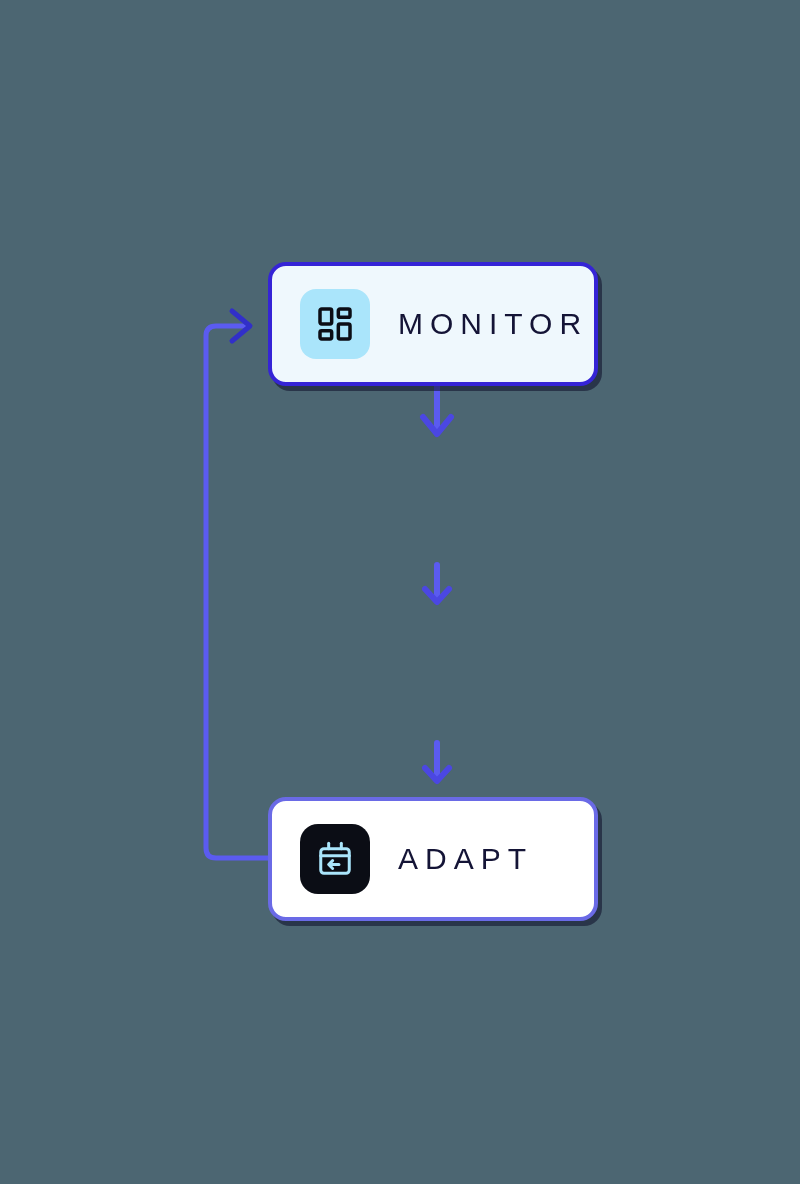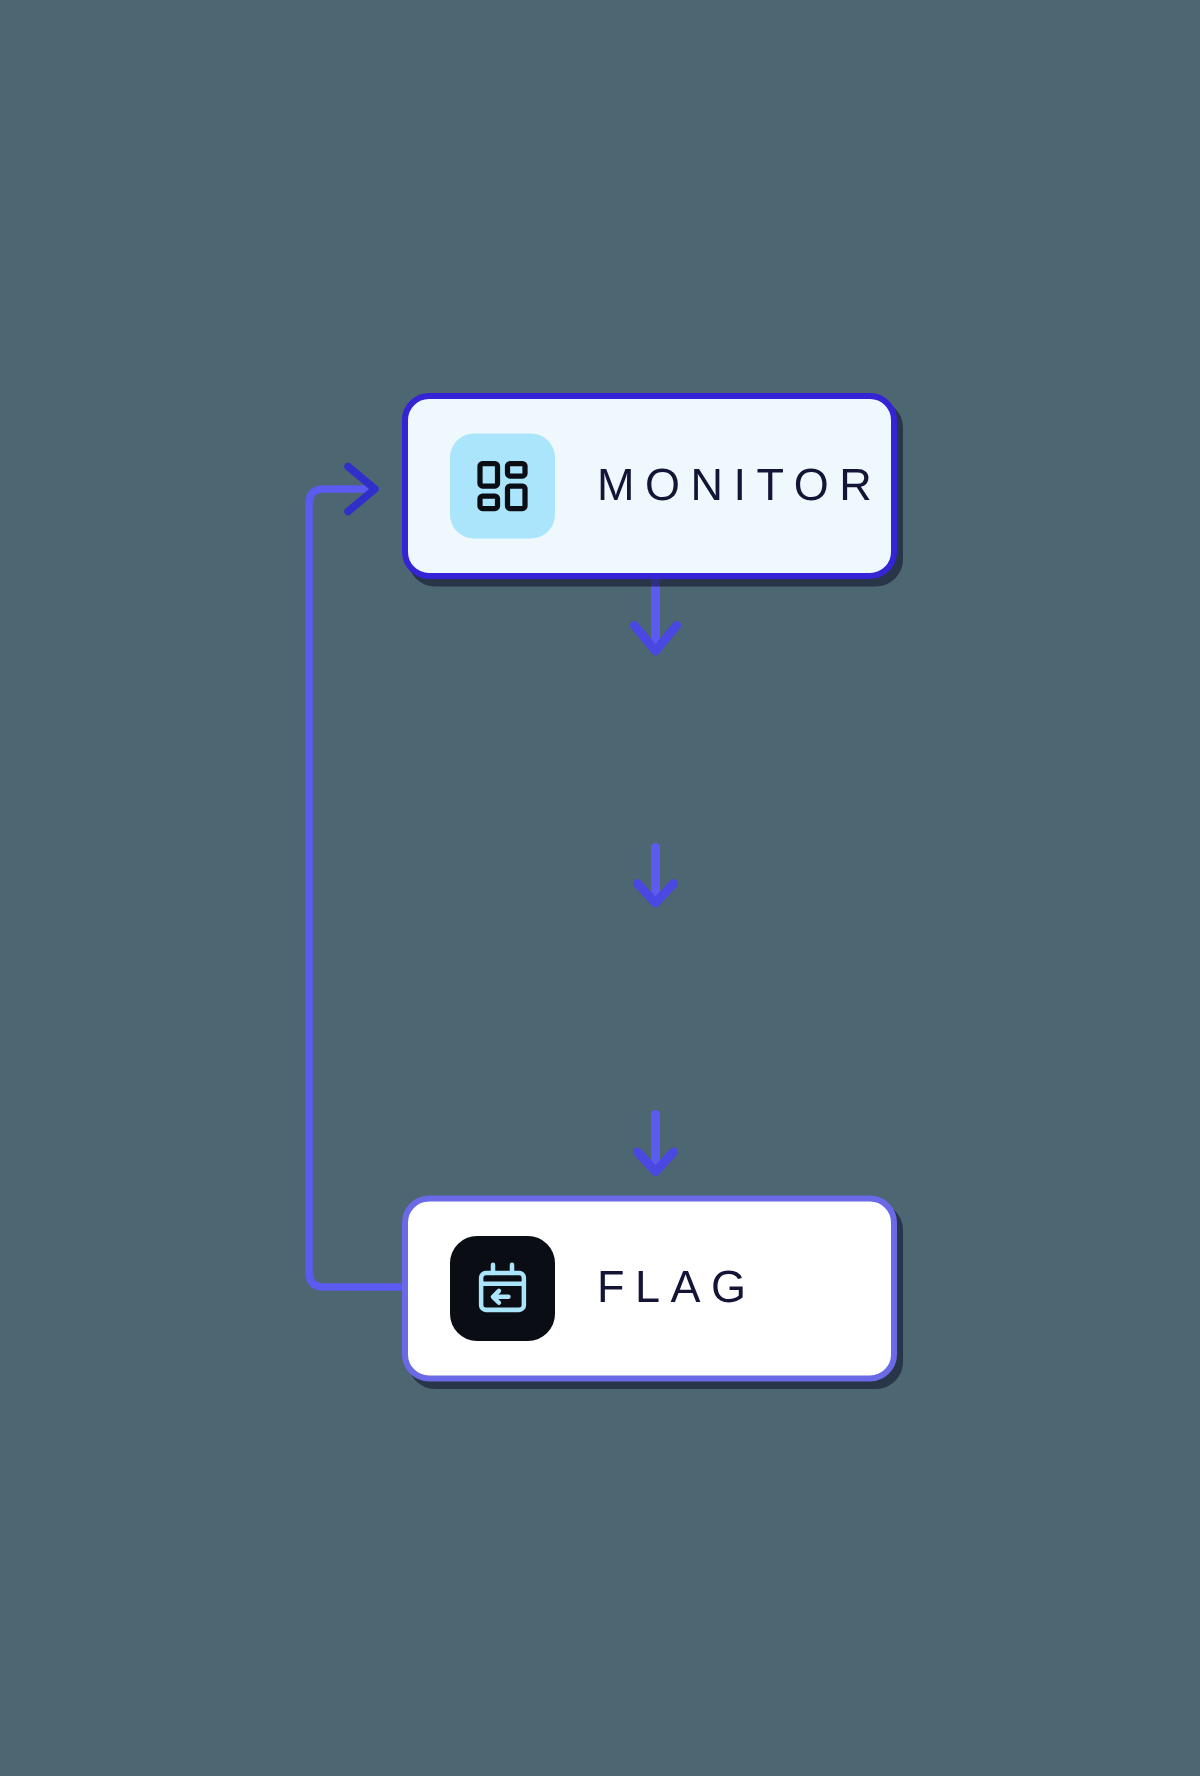--- a/index.html
+++ b/index.html
@@ -127,16 +127,16 @@
     <div class="icon-tile dark">
       <svg width="38" height="38" viewBox="0 0 24 24" fill="none" stroke="#aae5fb" stroke-width="1.9" stroke-linecap="round" stroke-linejoin="round">
         <path d="M21 7.5V19a2 2 0 0 1-2 2H5a2 2 0 0 1-2-2V7.5a2 2 0 0 1 2-2h14a2 2 0 0 1 2 2Z"></path>
         <path d="M3 10h18"></path>
         <path d="M8 2v3.5"></path>
         <path d="M16 2v3.5"></path>
         <path d="M14.5 15.5h-6"></path>
         <path d="m10.5 13-2.5 2.5 2.5 2.5"></path>
       </svg>
     </div>
-    <div class="step-label">FLAG</div>
+    <div class="step-label">ADAPT</div>
   </div>
 
 </div>
 
 </body></html>

